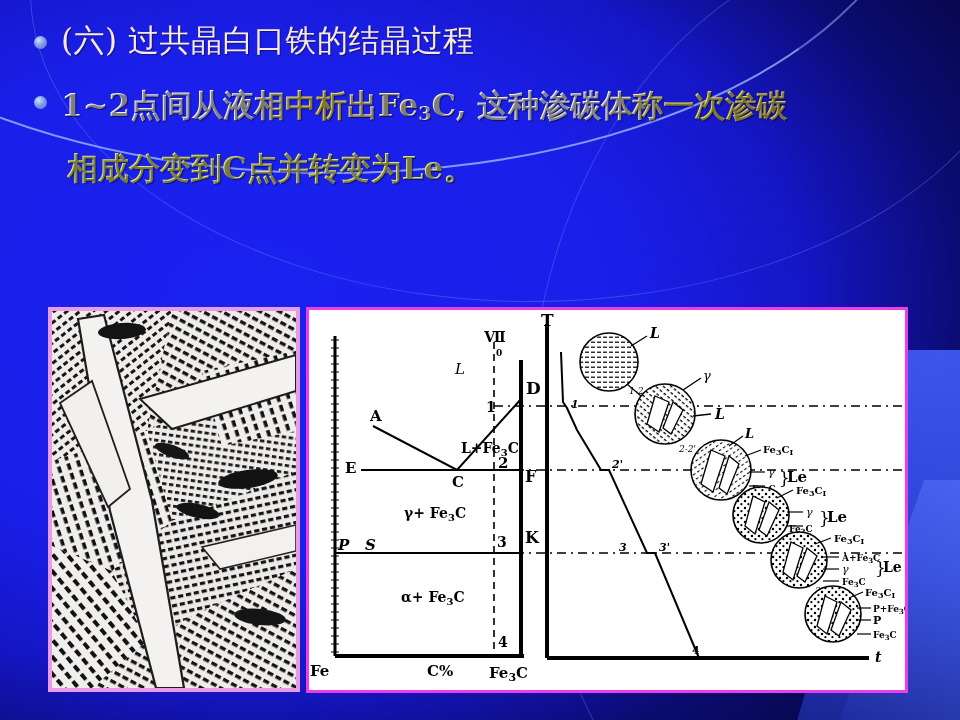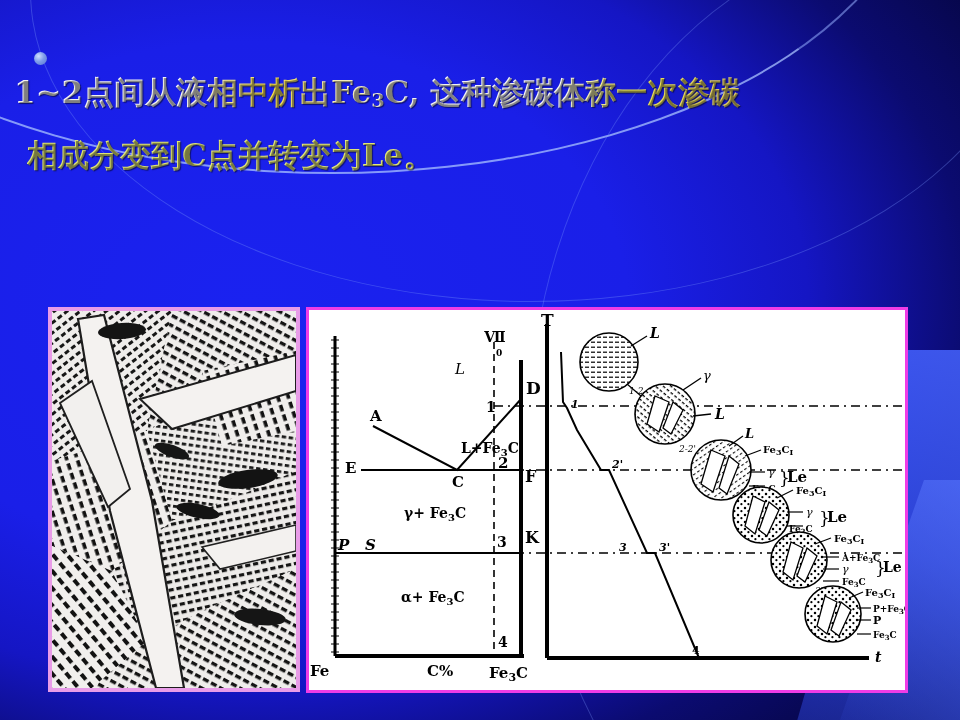--- a/index.html
+++ b/index.html
@@ -72,21 +72,21 @@
   .pline.l2{
     background:linear-gradient(92deg,#ffffff 0%,#ffffff 20%,#ffe84a 29%,#fff6bd 36%,#ffffff 46%,#ffffff 62%,#f3ec5a 70%,#e8d46a 82%,#d8c06a 100%);
     -webkit-background-clip:text;background-clip:text;color:transparent;
   }
   .pline.l3{
     margin-left:6px;
     background:linear-gradient(92deg,#f6cfd6 0%,#ffd9cf 8%,#ffffff 16%,#ffe445 26%,#ffef8f 34%,#ffffff 44%,#ffffff 60%,#e8ef6a 70%,#e3ee63 100%);
     -webkit-background-clip:text;background-clip:text;color:transparent;
   }
   .pline.l4{
-    margin-left:13px;
+    margin-left:6px;
     background:linear-gradient(92deg,#e9f07a 0%,#eef27e 35%,#f0f47f 65%,#e6ee6d 100%);
     -webkit-background-clip:text;background-clip:text;color:transparent;
   }
   sub{font-size:0.62em;vertical-align:-0.22em;}
   .romanI{font-size:0.66em;vertical-align:-0.28em;padding-left:2px;}
 
   
   .photo-panel{
     position:absolute;left:48px;top:307px;width:252px;height:385px;
     border:4px solid #e89ce8;background:#fff;box-sizing:border-box;
@@ -109,22 +109,26 @@
 <div class="slide">
 
   <div class="swoosh-top"></div>
   <div class="swoosh-thin"></div>
   <div class="swoosh-right"></div>
   <div class="swoosh-fan"></div>
   <div class="swoosh-fan2"></div>
 
   <div class="textblock">
 
-
-    <div class="bullet-row" style="margin-top:16px;flex-direction:column;">
+    <div class="bullet-row">
+      <div class="bullet-dot"></div>
+      <div class="line1">(六) 过共晶白口铁的结晶过程</div>
+    </div>
+
+    <div class="bullet-row" style="margin-top:16px;">
       <div class="bullet-dot"></div>
       <div class="para">
 
         <div class="pline l2"><span>1~2点间从液相中析出Fe</span><sub>3</sub><span>C, 这种渗碳体称一次渗碳</span></div>
 
 
         <div class="pline l4">相成分变到C点并转变为Le。</div>
 
       </div>
     </div>

